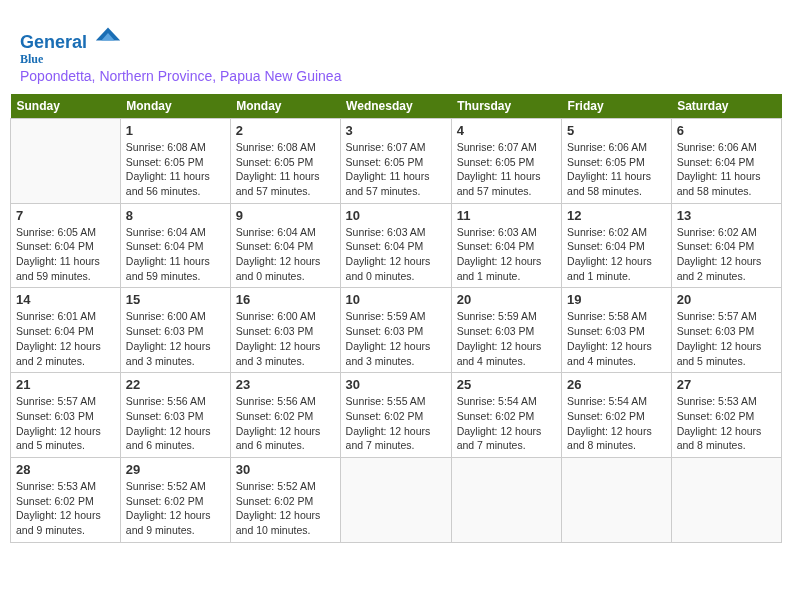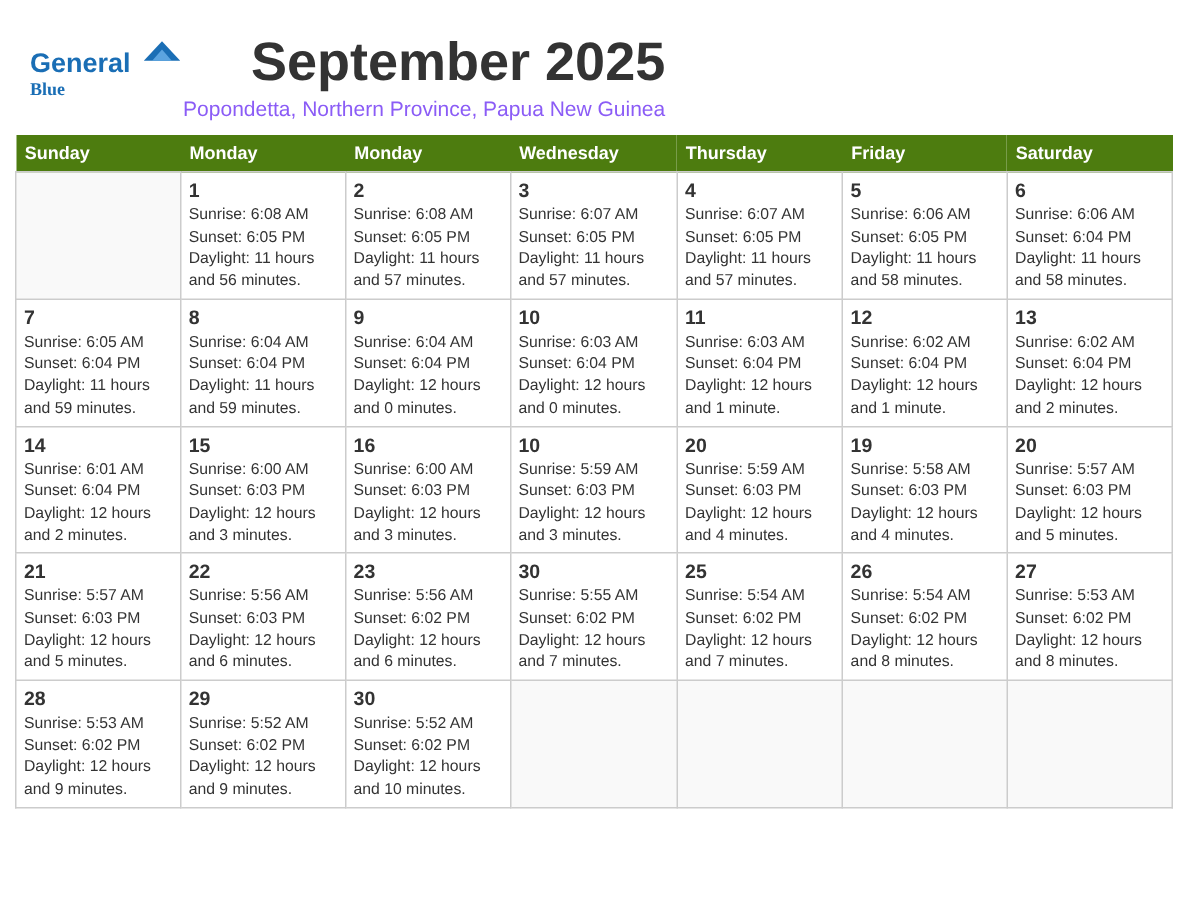--- a/index.html
+++ b/index.html
@@ -6,21 +6,23 @@
     body {
       font-family: Arial, sans-serif;
       background: #fff;
       width: 792px;
       min-height: 612px;
       padding: 10px;
     }
     .header {
       display: flex;
       align-items: flex-start;
+      justify-content: space-between;
       padding: 10px 10px 0 10px;
+      flex-direction: column;
     }
     .logo {
       display: flex;
       align-items: center;
     }
     .logo-text {
       font-size: 18px;
       font-weight: bold;
       color: #333;
       line-height: 1.1;
@@ -93,21 +95,20 @@
         <span>General</span>
         <svg class="logo-icon" viewBox="0 0 30 30" xmlns="http://www.w3.org/2000/svg">
           <polygon points="2,22 15,8 28,22" fill="#1a6eb5"></polygon>
           <polygon points="8,22 15,14 22,22" fill="#5ba4e0"></polygon>
         </svg>
       </div>
       <div class="logo-text" style="color:#1a6eb5; font-size:12px;font-family:Liberation Serif, serif;">Blue</div>
     </div>
   </div>
   <div class="title-section">
-    <div class="month-title">September 2025</div>
     <div class="location-title">Popondetta, Northern Province, Papua New Guinea</div>
   </div>
 </div>
 
 <table class="calendar">
   <thead>
     <tr>
 
     <th>Sunday</th>
         <th>Monday</th>

